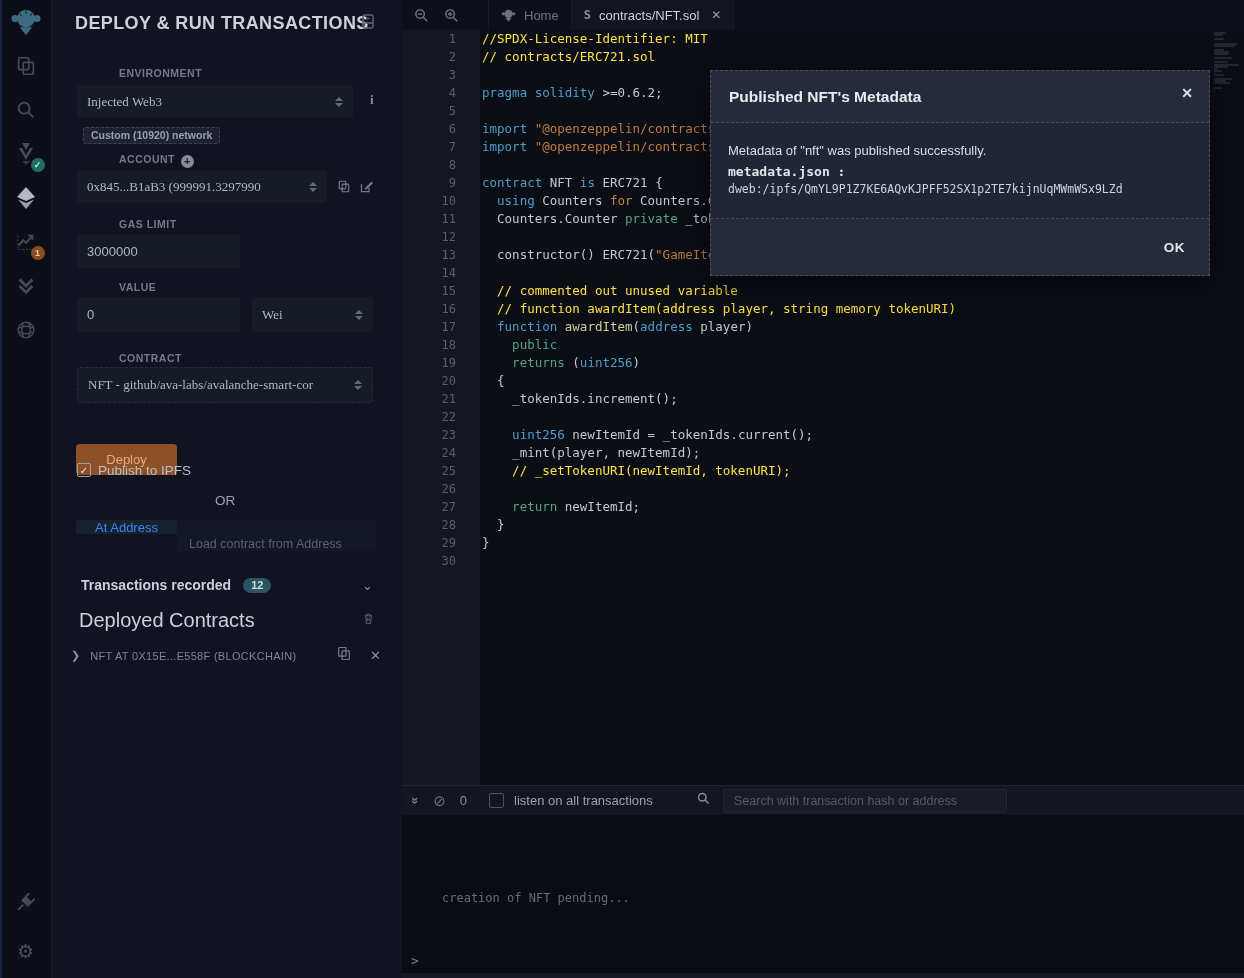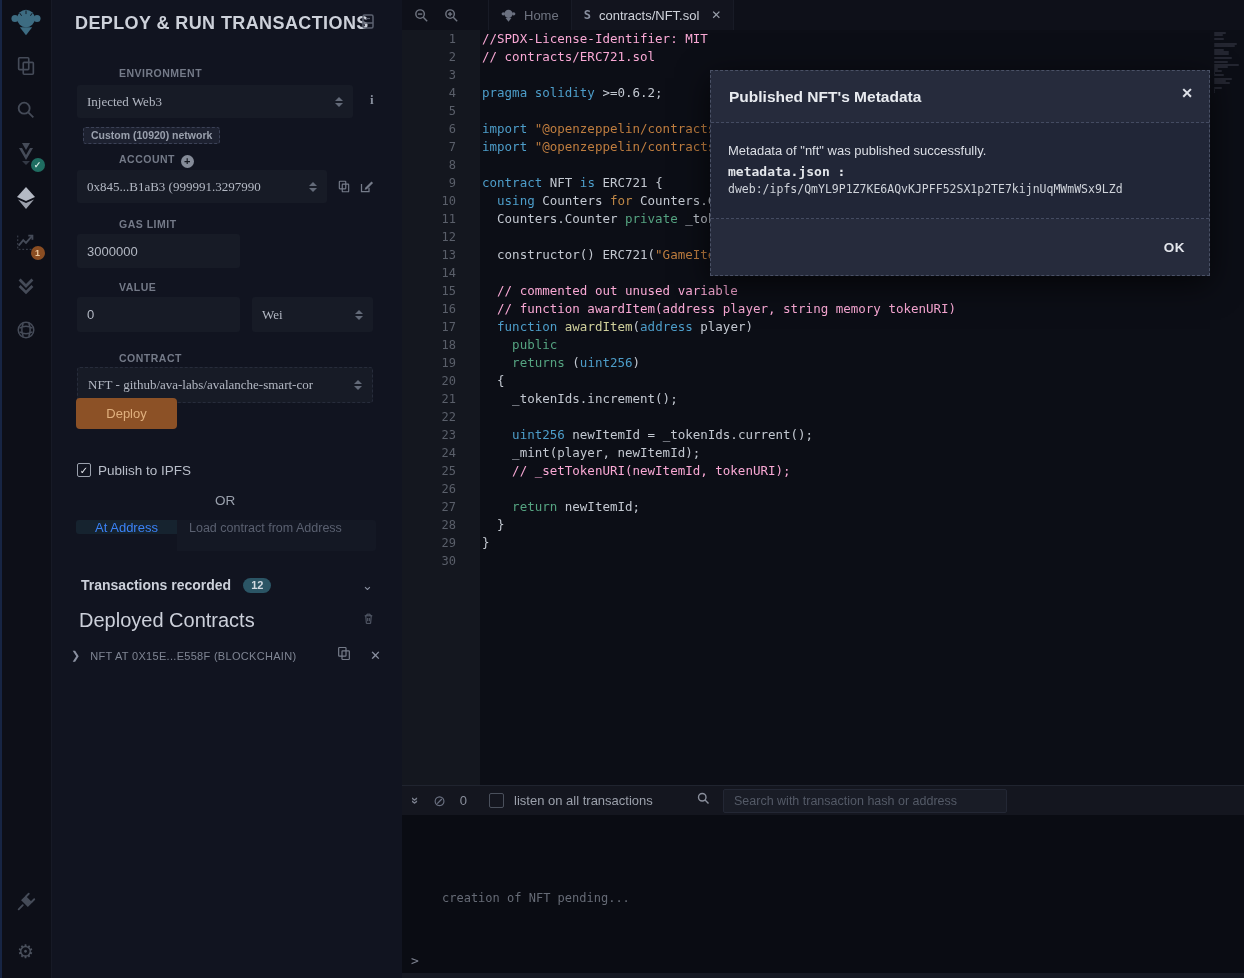--- a/index.html
+++ b/index.html
@@ -30,26 +30,26 @@
   .stepper { display:flex; flex-direction:column; gap:2px; margin-left:6px; flex:none; }
   .stepper i { width:0; height:0; border-left:4px solid transparent; border-right:4px solid transparent; }
   .stepper i.up { border-bottom:4px solid #636a78; }
   .stepper i.dn { border-top:4px solid #636a78; }
   .net-badge { position:absolute; left:31px; top:127px; background:#1d2130; border:1px dashed #3c4257; border-radius:3px; font-size:10.5px; color:#9aa0ad; padding:1px 7px 2px; font-weight:bold; }
   .plus-circle { display:inline-flex; width:13px; height:13px; border-radius:50%; background:#858b98; color:#14171f; font-size:11px; font-weight:bold; align-items:center; justify-content:center; vertical-align:-2px; margin-left:6px; }
   .info-i { position:absolute; left:318px; top:92px; font-weight:bold; font-size:13px; color:#8a919f; font-family:"Liberation Serif", serif; }
   .small-ico { position:absolute; color:#757b89; }
   input.txt { border:none; outline:none; background:transparent; color:#b3b8c3; font-size:13px; width:100%; font-family:"Liberation Sans",sans-serif; }
   input.txt::placeholder { color:#545a67; }
-  .deploy-btn { position:absolute; left:24px; top:398px; width:101px; height:31px; background:#8c5126; border:none; border-radius:4px; color:#e0b07e; font-size:13px; cursor:pointer; font-family:"Liberation Sans",sans-serif; }
+  .deploy-btn { position:absolute; left:24px; top:444px; width:101px; height:31px; background:#8c5126; border:none; border-radius:4px; color:#e0b07e; font-size:13px; cursor:pointer; font-family:"Liberation Sans",sans-serif; }
   .chk { position:absolute; width:14px; height:14px; border:1px solid #9ba1ad; border-radius:2px; background:transparent; display:flex; align-items:center; justify-content:center; font-size:10px; color:#e8eaef; cursor:pointer; }
   .chk-label { position:absolute; font-size:13.5px; color:#b9bec9; }
   .or-text { position:absolute; left:25px; top:493px; width:296px; text-align:center; font-size:13.5px; color:#9aa0ac; }
   .ataddr-btn { position:absolute; left:24px; top:520px; width:101px; height:14px; background:#16232f; border:none; border-radius:3px 0 0 3px; color:#3b82f6; font-size:13px; cursor:pointer; font-family:"Liberation Sans",sans-serif; }
-  .ataddr-input { position:absolute; left:125px; top:520px; width:199px; height:31px; background:#141824; border-radius:0 3px 3px 0; display:flex; align-items:flex-start; padding:0 12px; }
+  .ataddr-input { position:absolute; left:125px; top:520px; width:199px; height:31px; background:#141824; border-radius:0 3px 3px 0; display:flex; align-items:flex-end; padding:0 12px; }
   .ataddr-input input::placeholder { color:#5a6070; font-size:12.5px; }
   .tx-row { position:absolute; left:29px; top:577px; width:292px; display:flex; align-items:center; cursor:pointer; }
   .tx-label { font-size:14px; font-weight:bold; color:#ccd0da; }
   .tx-badge { margin-left:12px; background:#2b5565; color:#d3dbe2; font-size:11px; font-weight:bold; border-radius:9px; padding:1.5px 8px; }
   .tx-chevron { margin-left:auto; color:#8a90a0; font-size:13px; }
   .dep-row { position:absolute; left:27px; top:609px; width:296px; display:flex; align-items:center; }
   .dep-label { font-size:20px; color:#ccd0da; }
   .trash { margin-left:auto; color:#5c6270; cursor:pointer; }
   .dep-item { position:absolute; left:19px; top:645px; width:310px; display:flex; align-items:center; color:#7f8593; }
   .dep-item .chev { font-size:11px; color:#8a90a0; margin-right:10px; cursor:pointer; }
@@ -65,21 +65,21 @@
   .tab { height:30px; display:flex; align-items:center; padding:0 12px; gap:8px; font-size:13px; color:#6f7480; border-right:1px solid #181b26; cursor:pointer; }
   .tab.home { margin-left:22px; border-left:1px solid #181b26; }
   .tab.active { background:#12141e; color:#ced2da; }
   .tab .s-glyph { font-family:"DejaVu Sans Mono",monospace; font-weight:bold; font-size:12px; color:#8a90a0; }
   .tab .x { font-size:12px; color:#9aa0ac; margin-left:4px; }
   .home-logo { width:15px; height:15px; }
   #gutter { position:absolute; left:0; top:30px; width:78px; bottom:0; background:#14171f; font-family:"DejaVu Sans Mono",monospace; font-size:12px; color:#5a5f6a; }
   #gutter .num { height:18px; line-height:18px; text-align:right; padding-right:24px; }
   #code { position:absolute; left:80px; top:30px; right:32px; bottom:0; font-family:"DejaVu Sans Mono",monospace; font-size:12.5px; white-space:pre; }
   #code .cl { height:18px; line-height:18px; }
-  .tok-d{color:#c3c8d1} .tok-c{color:#f9a8d4} .tok-k{color:#4d9dc9} .tok-s{color:#bf7d3f} .tok-o{color:#bf8747} .tok-g{color:#55a381} .tok-f{color:#cfcf9b}
+  .tok-d{color:#c3c8d1} .tok-c{color:#fde047} .tok-k{color:#4d9dc9} .tok-s{color:#bf7d3f} .tok-o{color:#bf8747} .tok-g{color:#55a381} .tok-f{color:#cfcf9b}
   #minimap { position:absolute; right:2px; top:32px; width:28px; height:200px; }
   #minimap .mrow { position:absolute; left:0; height:2px; background:rgba(160,170,190,.16); border-radius:1px; }
 
   
   #terminal { position:absolute; left:402px; top:785px; width:842px; height:193px; background:#0a0c13; }
   #termbar { position:absolute; left:0; top:0; width:842px; height:30px; background:#14161f; border-top:1px solid #20242f; display:flex; align-items:center; }
   .dbl-chev { margin-left:10px; color:#7d8290; font-size:13px; font-weight:bold; transform:rotate(90deg); cursor:pointer; }
   .ban { margin-left:14px; color:#6a7080; font-size:15px; cursor:pointer; }
   .tcount { margin-left:14px; color:#8a8f9c; font-size:13px; }
   .tchk { margin-left:22px; width:15px; height:15px; border:1px solid #4a505c; border-radius:2px; cursor:pointer; }

